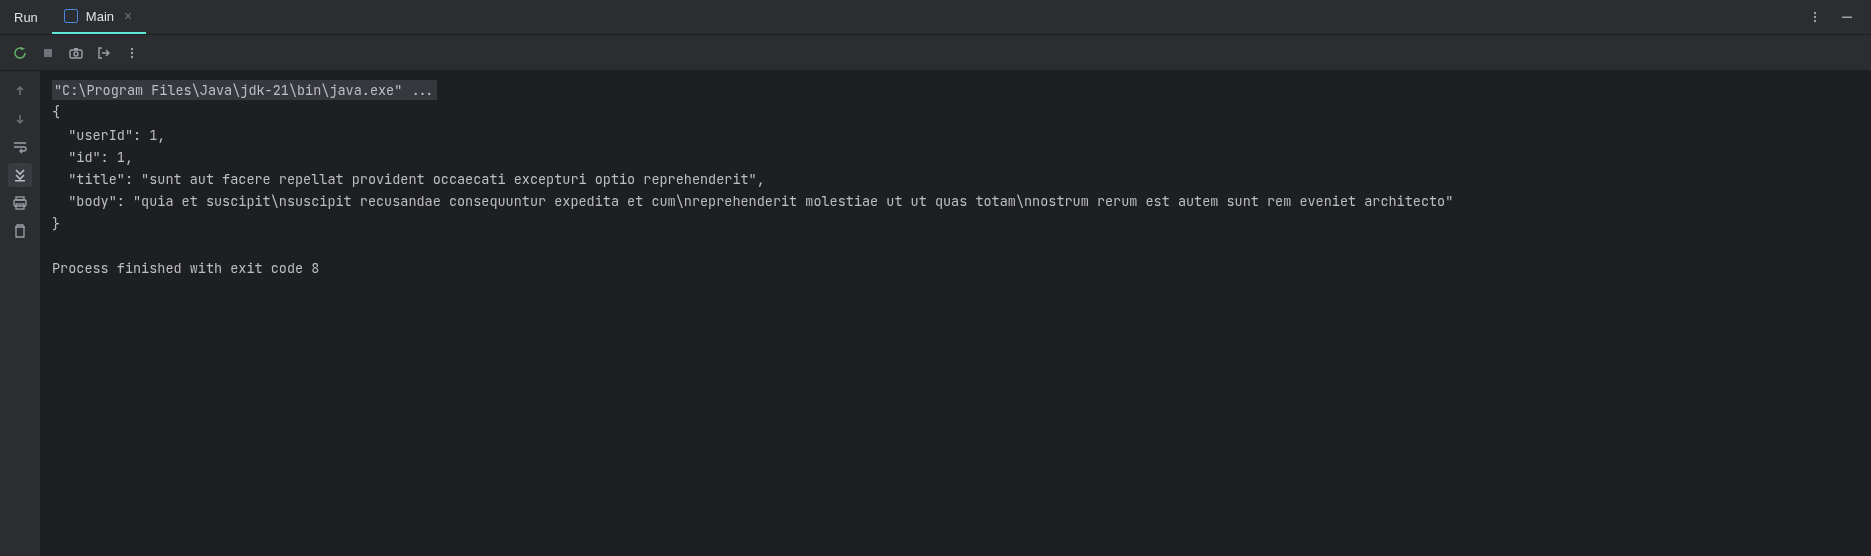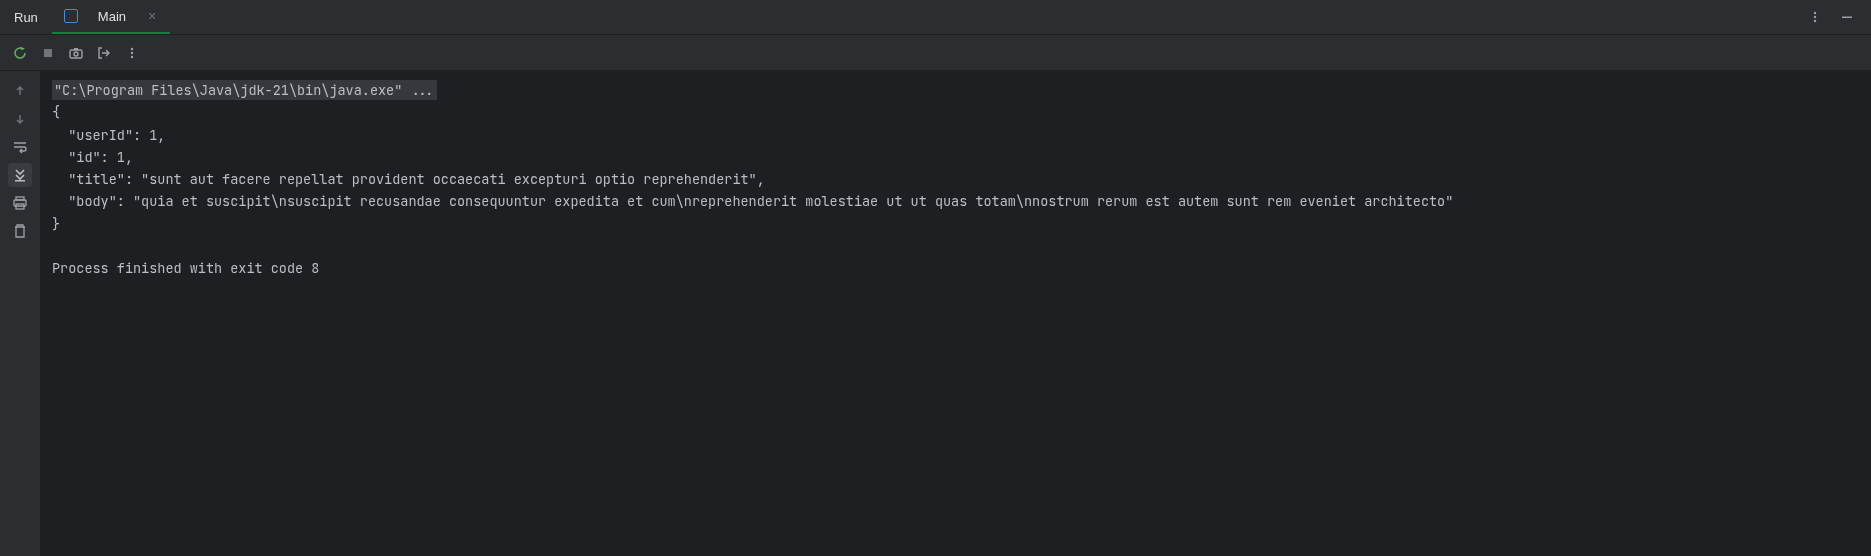--- a/index.html
+++ b/index.html
@@ -32,24 +32,24 @@
       padding: 0 14px;
       color: #dfe1e5;
       font-size: 13px;
       display: flex;
       align-items: center;
       height: 100%;
     }
     .tab {
       display: flex;
       align-items: center;
-      gap: 20px;
+      gap: 8px;
       padding: 0 12px;
       height: 100%;
-      border-bottom: 2px solid #15803d;
+      border-bottom: 2px solid #5eead4;
       background: #2b2d30;
       cursor: pointer;
     }
     .tab-icon {
       width: 14px;
       height: 14px;
       border: 1.5px solid #4a88db;
       border-radius: 2px;
       display: flex;
       align-items: center;

